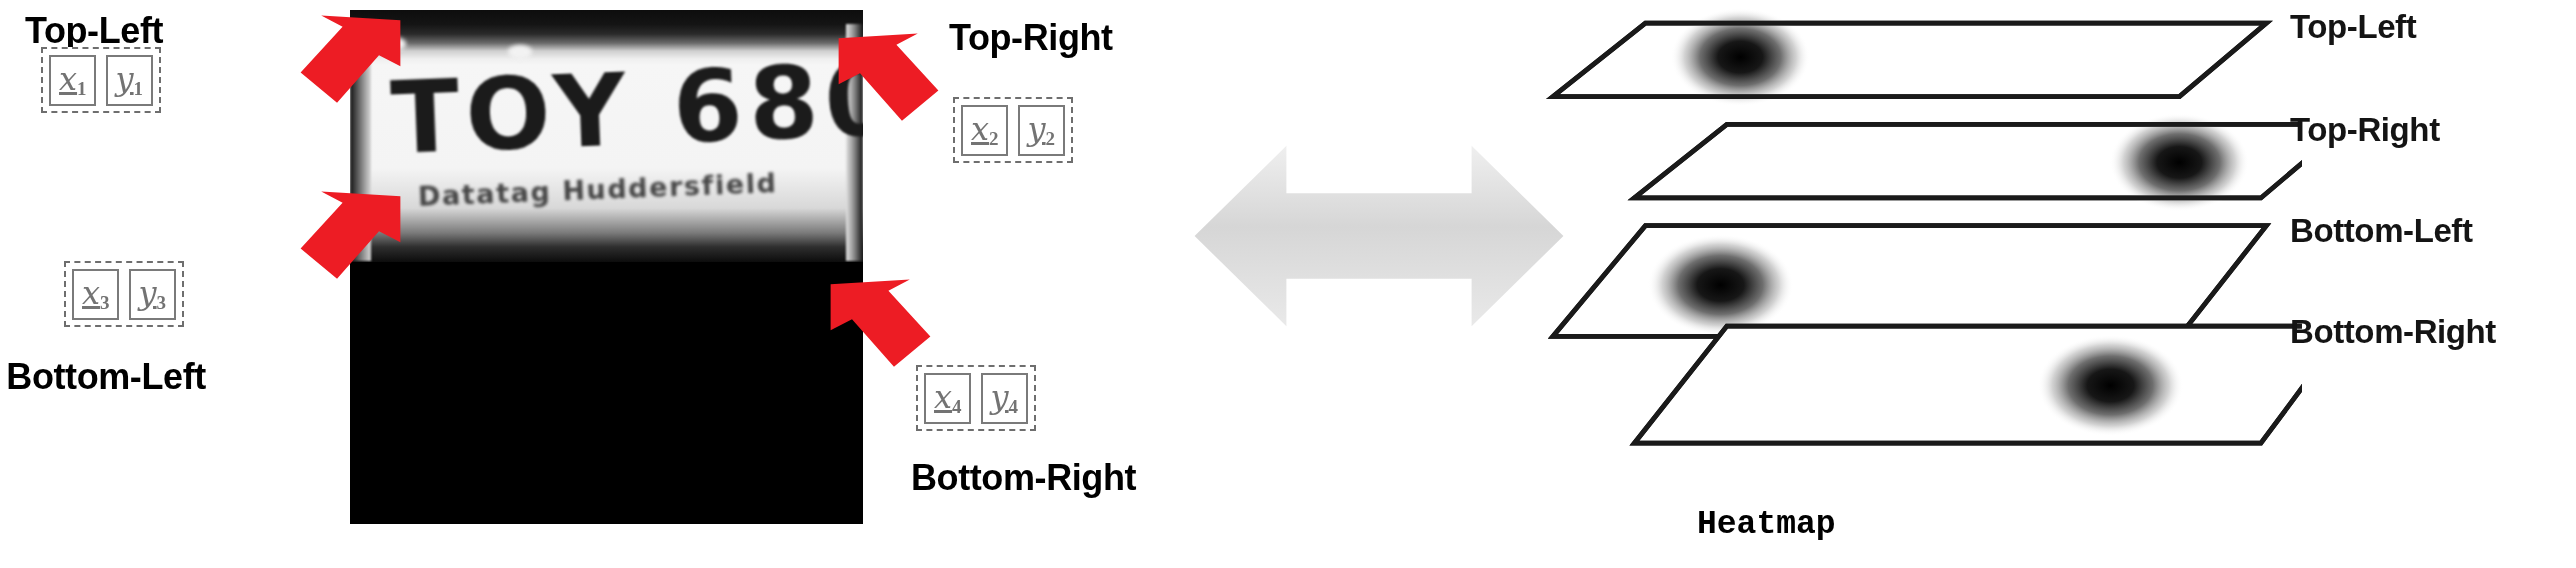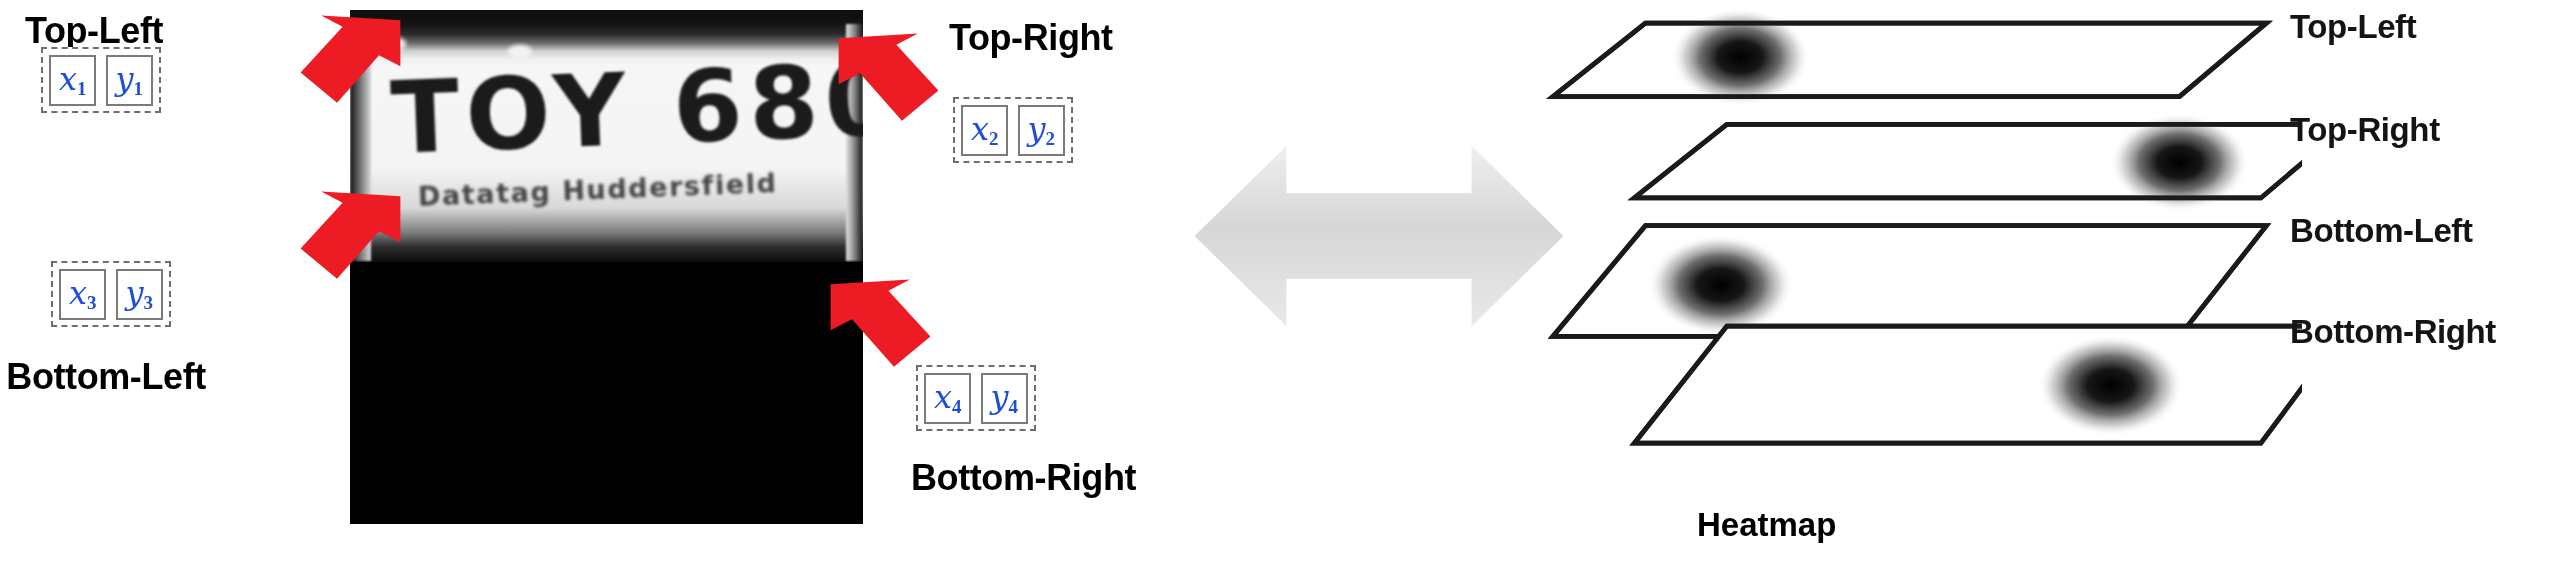--- a/index.html
+++ b/index.html
@@ -19,21 +19,21 @@
   }
   .stack-label{
     font-family:"Liberation Sans",sans-serif;
     font-weight:bold;
     font-size:33px;
     color:#141414;
     white-space:nowrap;
     letter-spacing:-0.4px;
   }
   .heatmap-caption{
-    font-family:Liberation Sans, sans-serif;
+    font-family:Liberation Mono, monospace;
     font-weight:bold;
     font-size:33px;
     color:#000000;
     white-space:nowrap;
   }
 
   
   .coord-group{
     border:2.4px dashed #6e6e6e;
     padding:5.5px 6.3px;
@@ -49,23 +49,24 @@
     display:flex;
     align-items:center;
     justify-content:center;
     background:#ffffff;
     box-sizing:border-box;
   }
   .coord-cell .var{
     font-family:"DejaVu Serif",serif;
     font-style:italic;
     font-size:32px;
-    color:#1d4ed8;
+    color:#737373;
     line-height:1;
     position:relative;
+    text-decoration:underline;
   }
   .coord-cell .var sub{
     font-style:normal;
     font-weight:bold;
     font-size:19px;
     vertical-align:-0.25em;
     font-family:"Liberation Serif",serif;
   }
 
   
@@ -141,21 +142,21 @@
 
   <div class="abs coord-group" style="left:41px; top:47px;">
     <div class="coord-cell">
       <span class="var"><span>x</span><sub>1</sub></span>
     </div>
     <div class="coord-cell">
       <span class="var"><span>y</span><sub>1</sub></span>
     </div>
   </div>
 
-  <div class="abs coord-group" style="left:51px; top:261px;">
+  <div class="abs coord-group" style="left:64px; top:261px;">
     <div class="coord-cell">
       <span class="var"><span>x</span><sub>3</sub></span>
     </div>
     <div class="coord-cell">
       <span class="var"><span>y</span><sub>3</sub></span>
     </div>
   </div>
 
   <div class="abs corner-label" style="left:6.3px; top:356px;">Bottom-Left</div>
 

